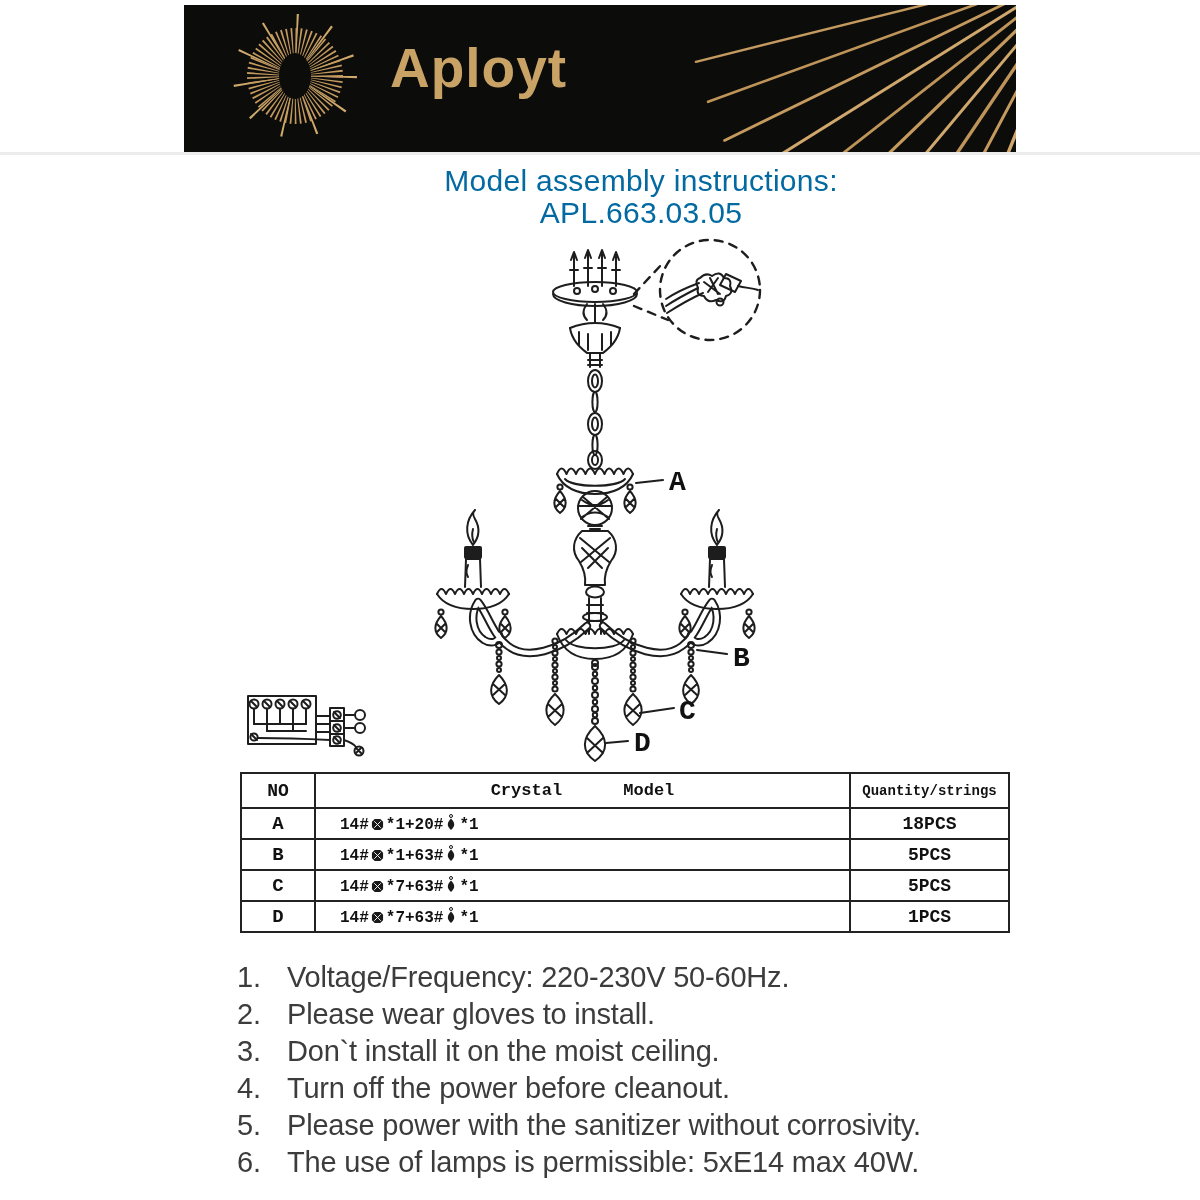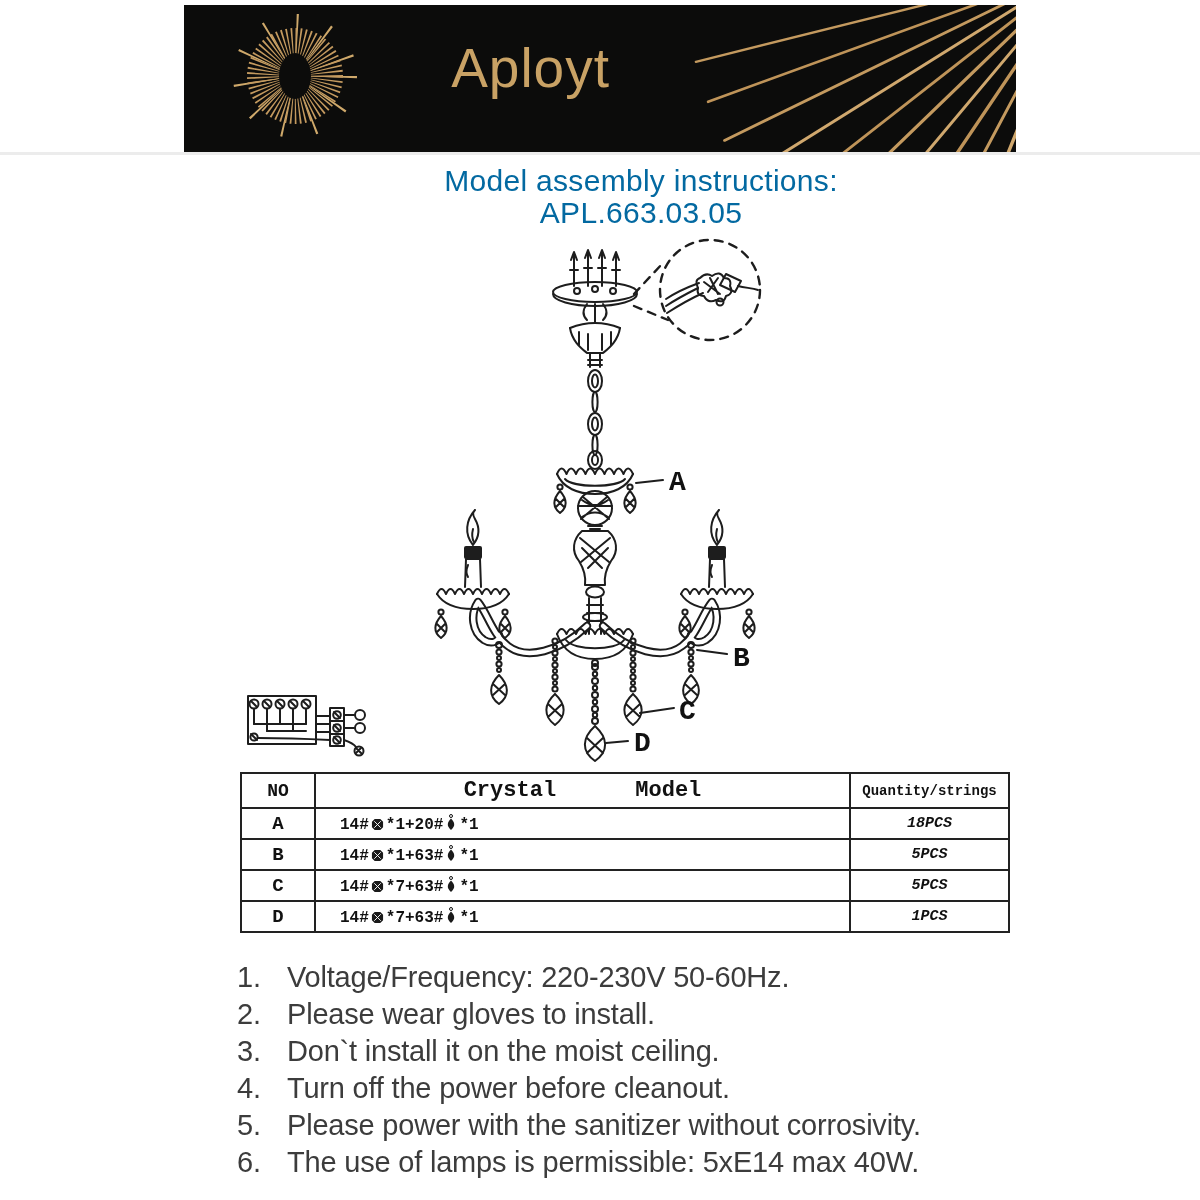--- a/index.html
+++ b/index.html
@@ -4,21 +4,21 @@
 <style>
   html,body{margin:0;padding:0;}
   body{width:1200px;height:1200px;background:#ffffff;position:relative;
        font-family:"Liberation Sans", sans-serif;overflow:hidden;}
   .page{position:absolute;inset:0;background:#fff;}
 
   
   .banner{position:absolute;left:184px;top:5px;width:832px;height:147px;background:#0c0c0b;overflow:hidden;}
   .banner svg{position:absolute;left:0;top:0;}
   .brand{position:absolute;left:206px;top:36px;width:220px;color:#c9a265;
-         font-size:55px;font-weight:400;letter-spacing:1px;line-height:1;text-align:right;}
+         font-size:55px;font-weight:700;letter-spacing:1px;line-height:1;}
   .banner-sep{position:absolute;left:0;top:152px;width:1200px;height:3px;background:#ececec;}
 
   
   .title-block{position:absolute;left:0;top:165px;width:1200px;text-align:center;
                color:#0369a1;font-size:30px;line-height:32px;font-weight:400;letter-spacing:.3px;padding-left:41px;}
 
   
   .drawing{position:absolute;left:230px;top:238px;width:780px;height:534px;}
   .ink{stroke:#1d1d1d;fill:none;stroke-width:2;stroke-linecap:round;stroke-linejoin:round;}
   .arm-o{stroke-width:8.5;}
@@ -30,25 +30,25 @@
   
   .parts-table{position:absolute;left:240px;top:772px;width:762px;border-collapse:collapse;
                font-family:"Liberation Mono","DejaVu Sans Mono",monospace;color:#111;table-layout:fixed;}
   .parts-table td{border:2px solid #222;text-align:center;padding:0;}
   .parts-table .hdr td{height:33px;font-weight:bold;}
   .parts-table .row td{height:29px;font-weight:bold;}
   .col-no{width:72px;margin-top:16px;}
   .col-crystal{width:533px;}
   .col-qty{width:157px;}
   .hdr .h-no{font-size:18px;}
-  .hdr .h-crystal{font-size:22px;white-space:pre;}
+  .hdr .h-crystal{font-size:17px;white-space:pre;}
   .hdr .h-qty{font-size:14px;}
   .row .c-no{font-size:19px;}
   .row .c-crystal{text-align:left;padding-left:24px;font-size:16px;}
-  .row .c-qty{font-size:15px;font-style:italic;}
+  .row .c-qty{font-size:18px;}
   .gl{display:inline-block;vertical-align:-2px;margin:0 2px;}
 
   
   .instructions{position:absolute;left:237px;top:959px;width:770px;color:#3c3c3c;
                 font-size:29px;line-height:37px;letter-spacing:-0.2px;}
   .instr-item{display:flex;}
   .instr-num{width:50px;flex:0 0 50px;}
   .instr-text{flex:1;}
 </style>
 </head>

